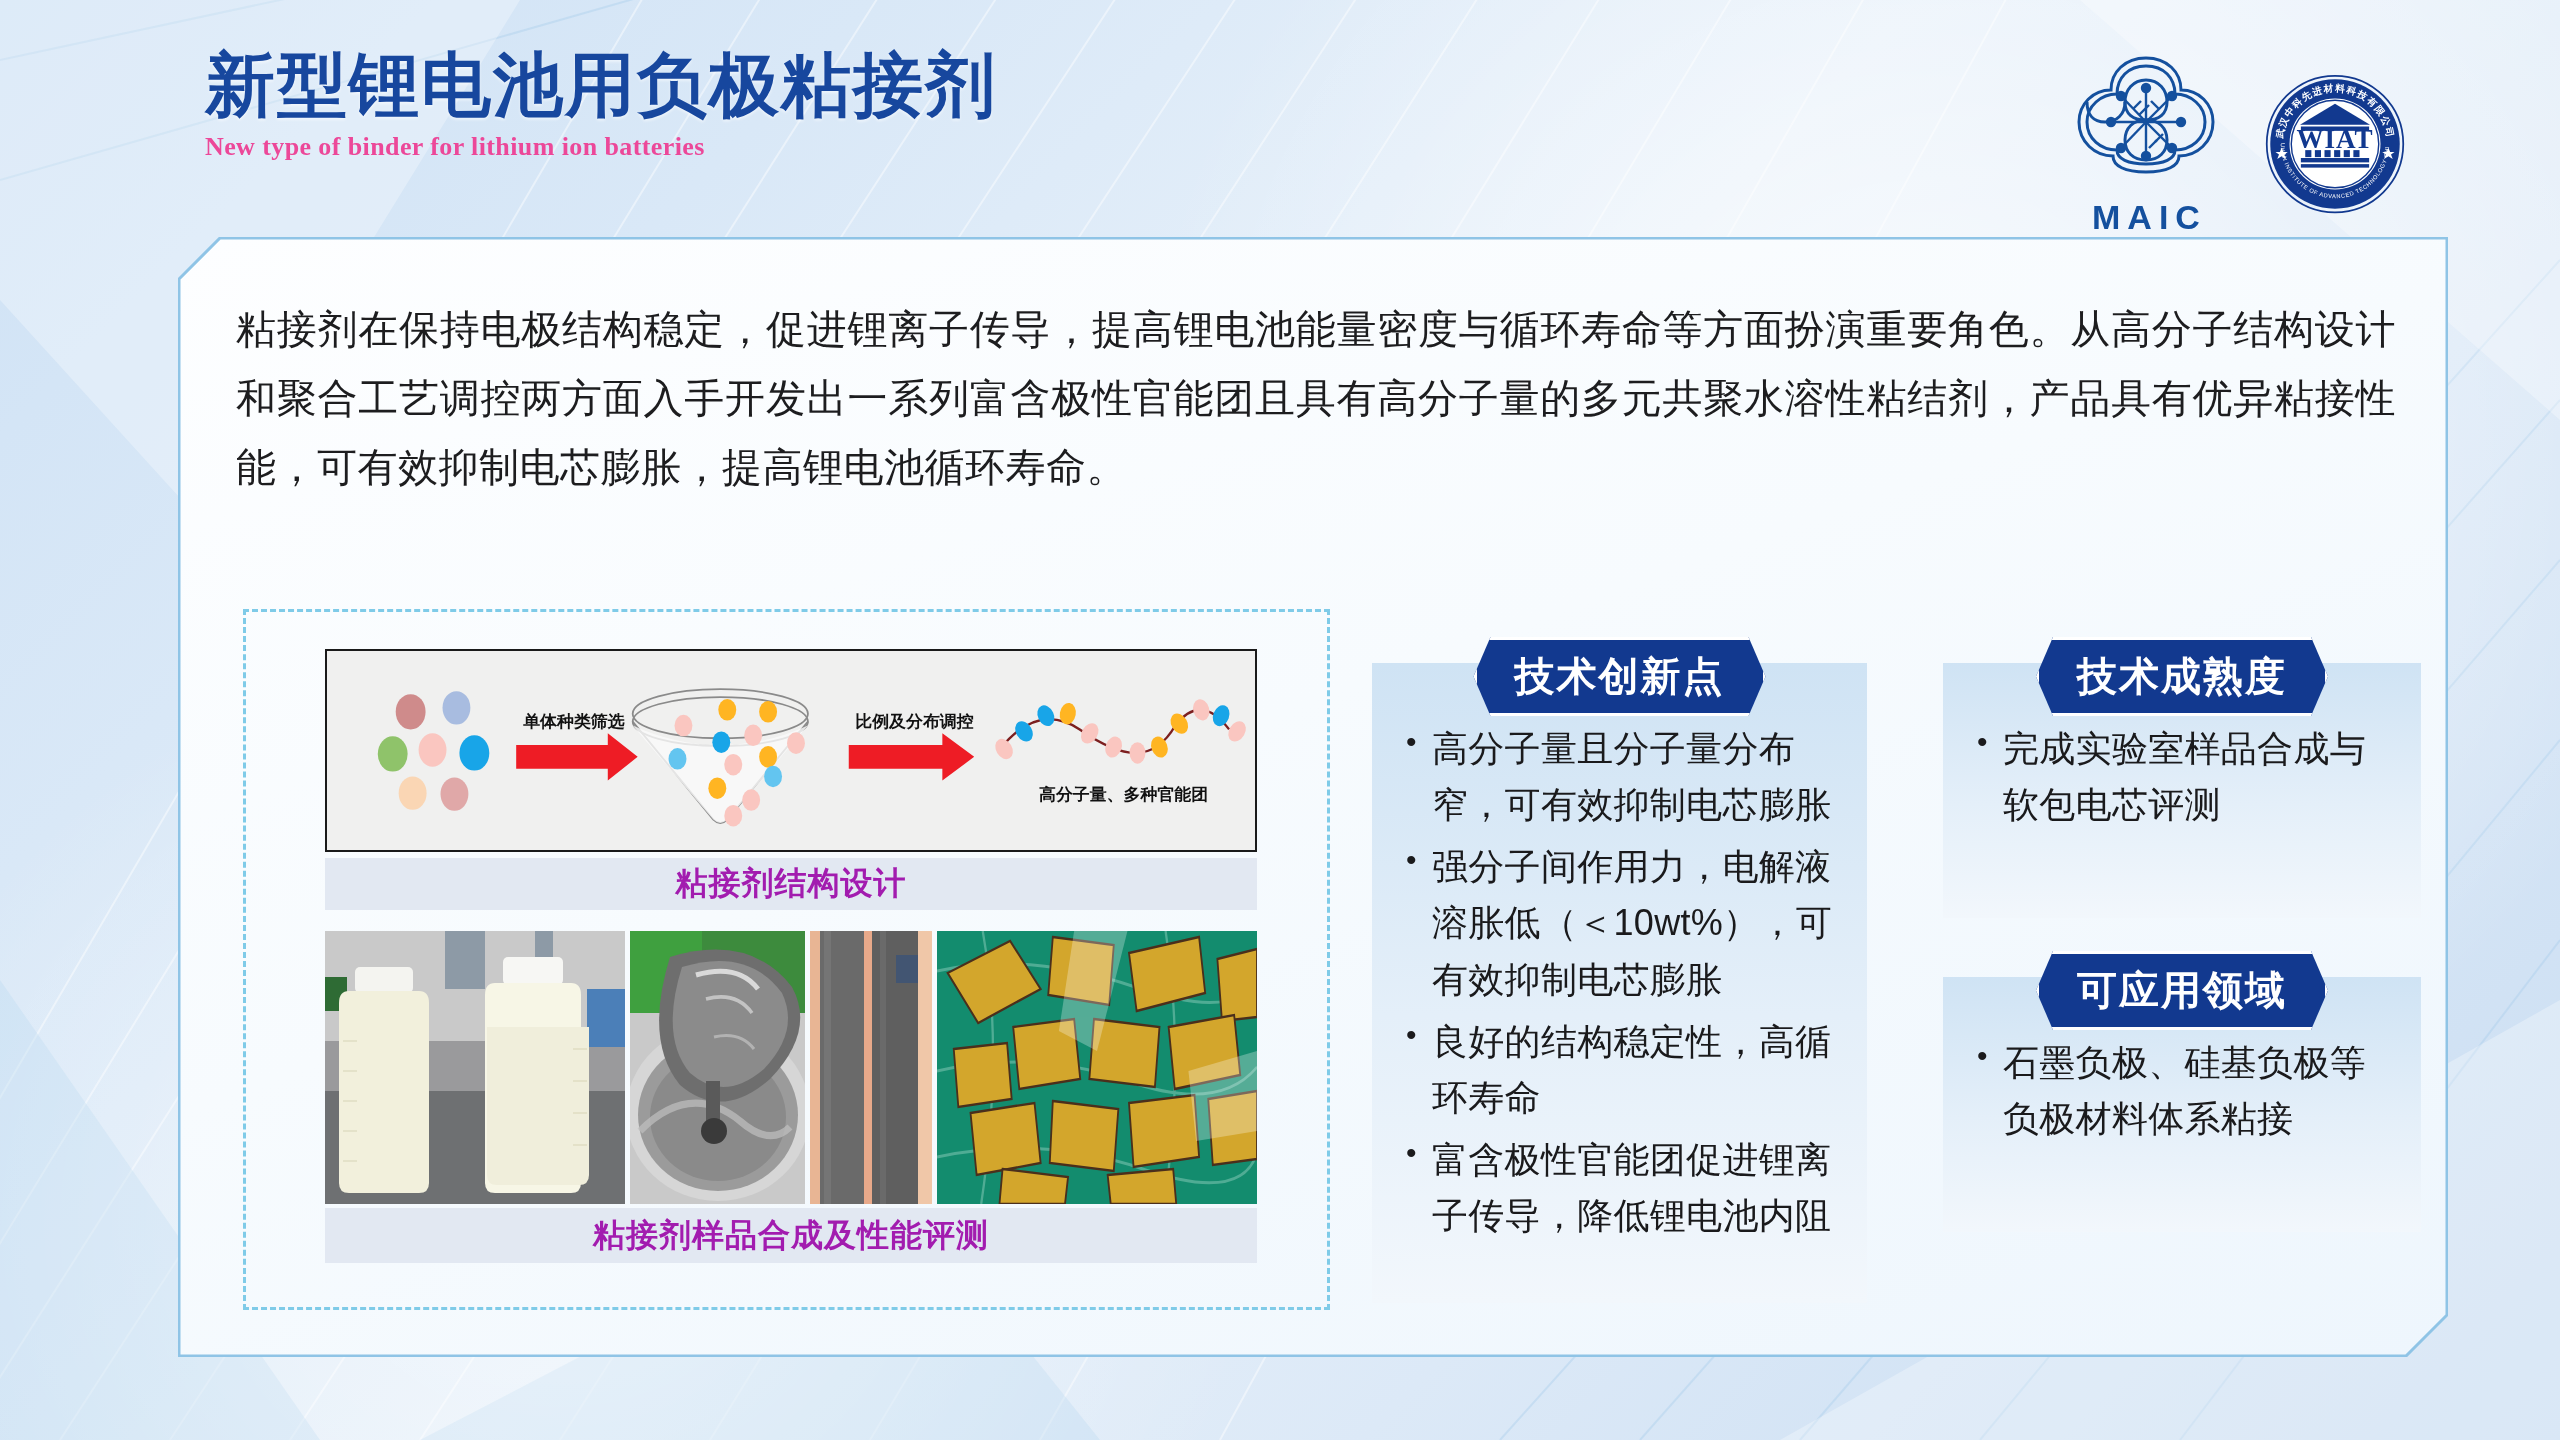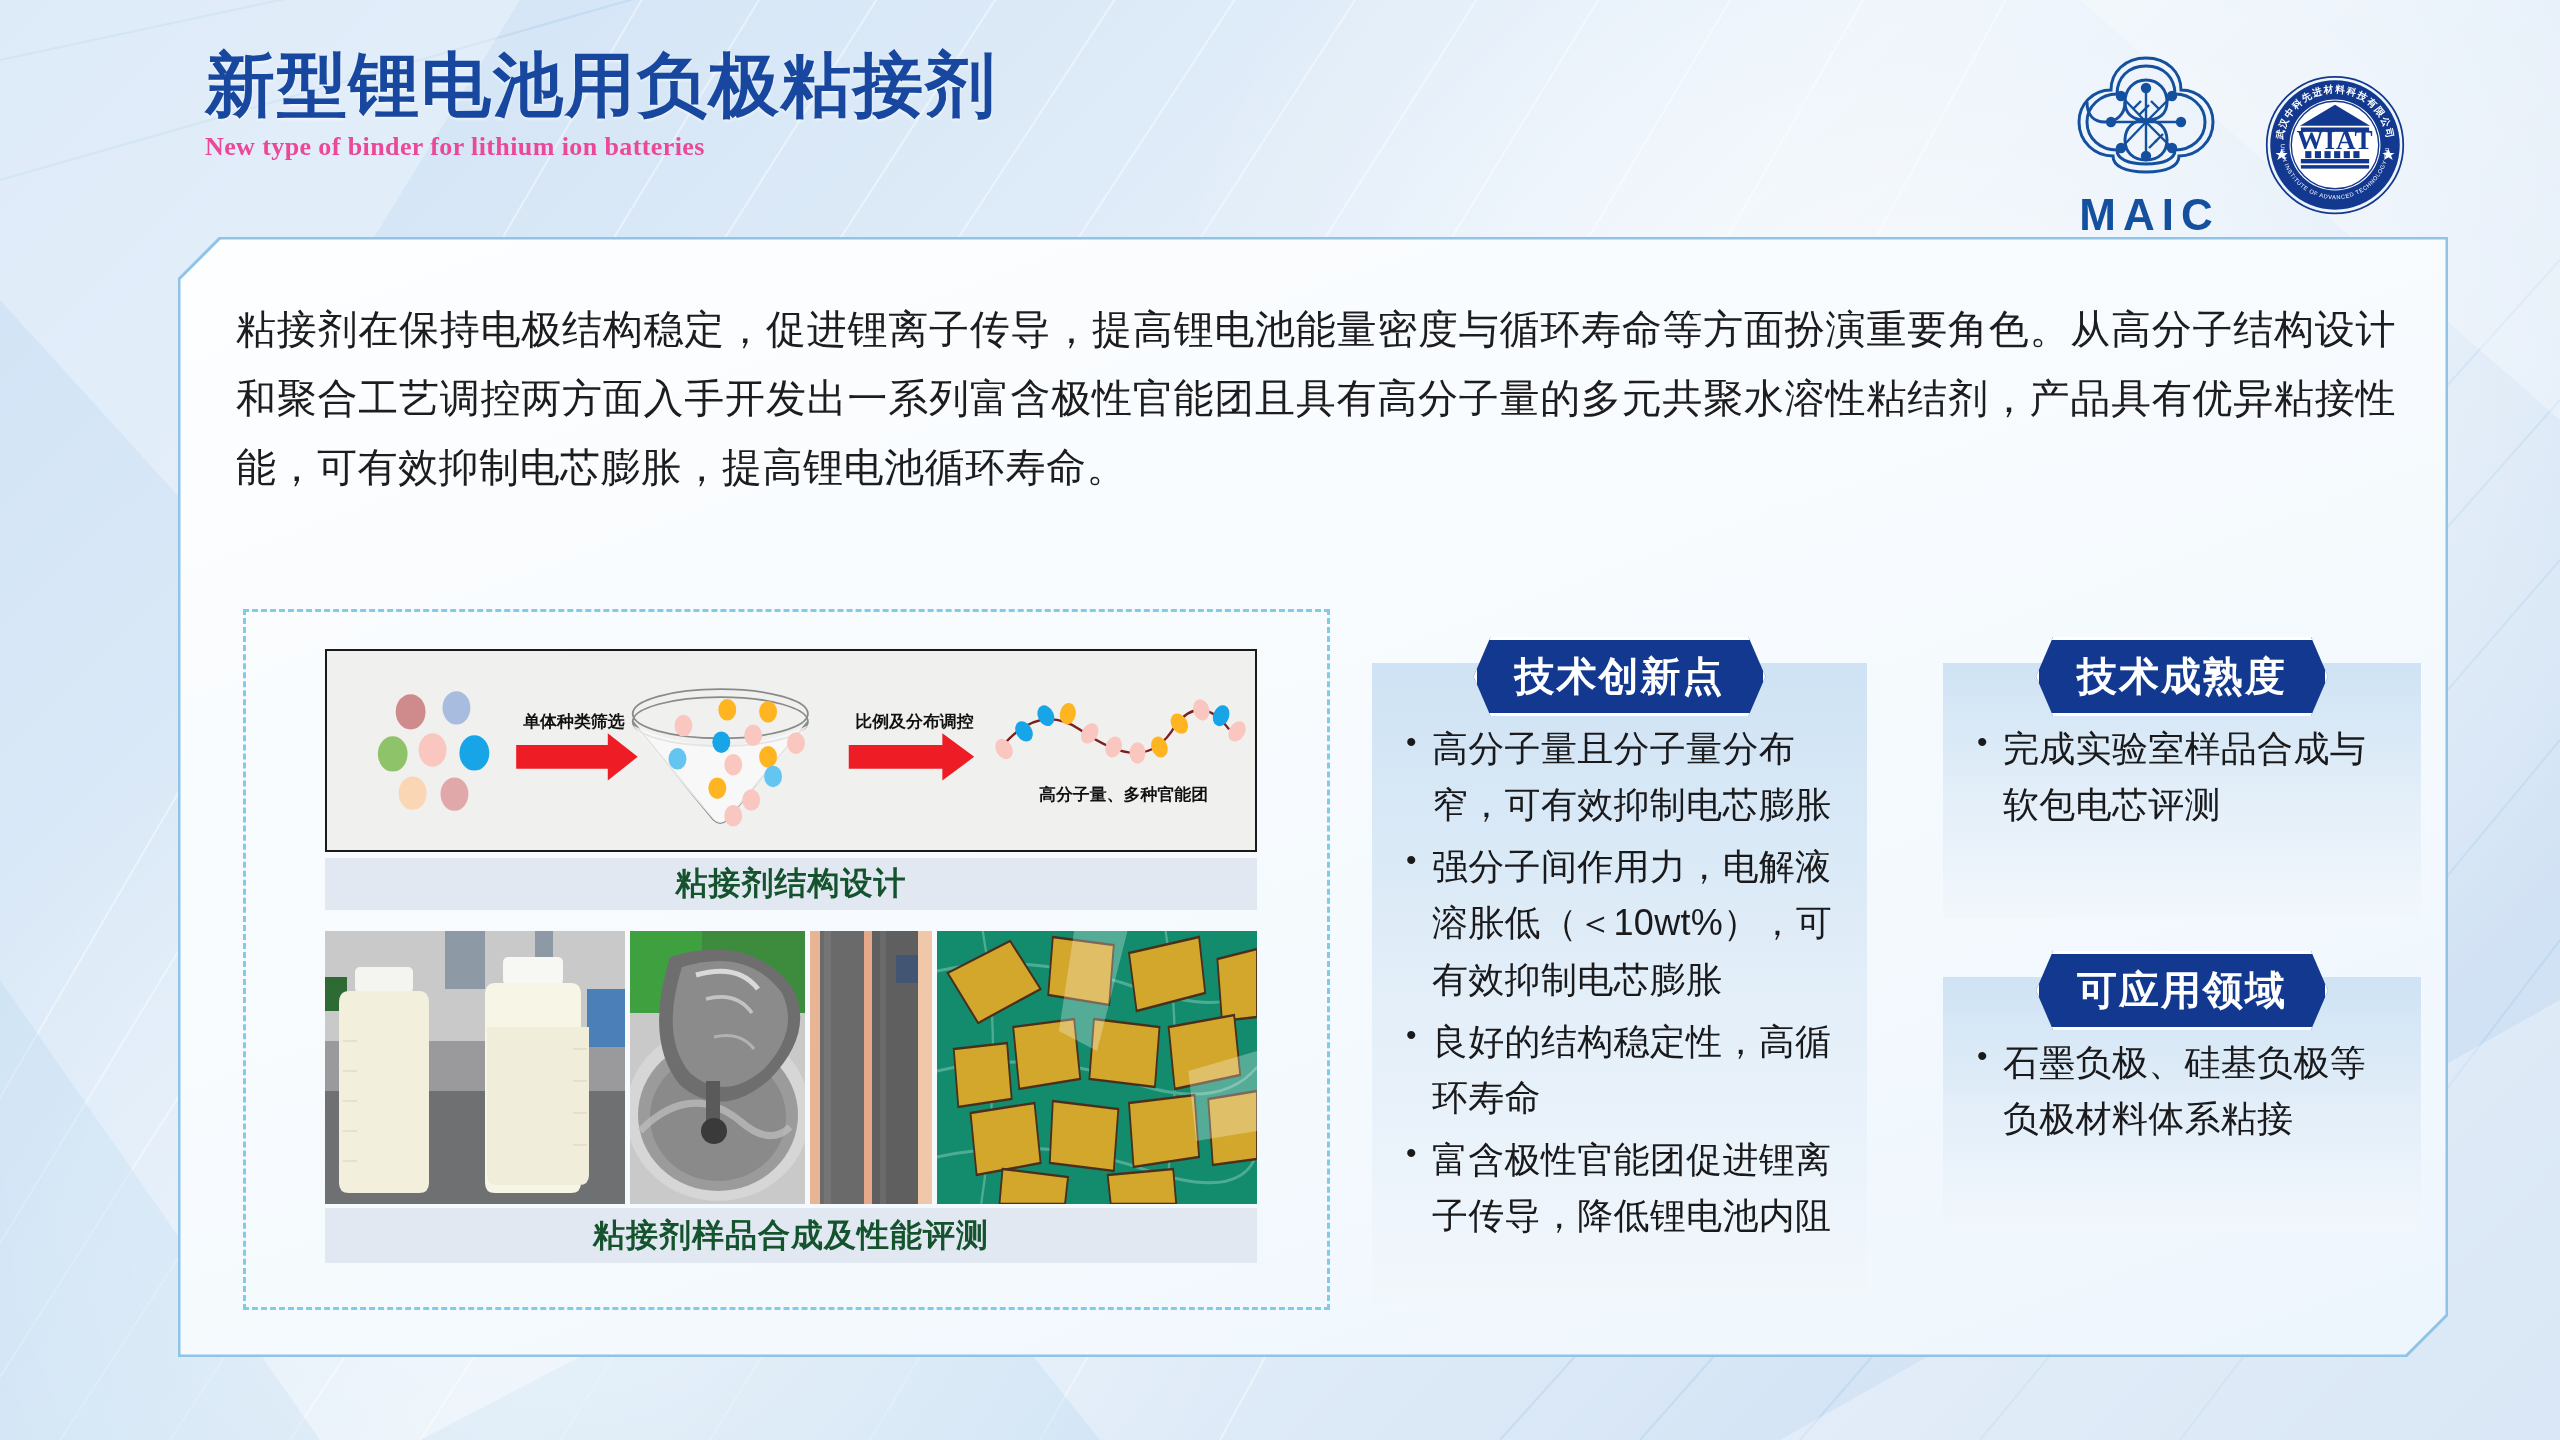--- a/index.html
+++ b/index.html
@@ -35,22 +35,22 @@
     text-shadow: 0 2px 3px rgba(255,255,255,.55);
   }
   .title-en {
     font-family: "Liberation Serif", "DejaVu Serif", serif;
     font-size: 26px; font-weight: bold; color: #ec4899;
     letter-spacing: .4px; margin-top: 8px;
   }
   .logos { position: absolute; right: 155px; top: 50px; display: flex; align-items: center; gap: 44px; }
   .logo-maic { display: flex; flex-direction: column; align-items: center; }
   .logo-maic-text {
-    font-size: 44px; font-weight: bold; color: #14509e;
-    letter-spacing: 7px; margin-top: 12px; text-indent: 7px;
+    font-size: 34px; font-weight: bold; color: #14509e;
+    letter-spacing: 7px; margin-top: 20px; text-indent: 7px;
   }
   .logo-wiat { width: 140px; height: 140px; }
 
   
   .card {
     position: absolute; left: 178px; top: 237px;
     width: 2270px; height: 1120px;
     background: linear-gradient(160deg, #fdfeff 0%, #f7fbfe 45%, #eef6fd 100%);
     border: 2px solid #9fcbe8;
     -webkit-clip-path: polygon(42px 0, 100% 0, 100% calc(100% - 42px), calc(100% - 42px) 100%, 0 100%, 0 42px);
@@ -82,21 +82,21 @@
     width: 932px; height: 203px;
     background: #5eead4; border: 2px solid #1a1a1a;
     overflow: hidden;
   }
   .diagram-box svg { width: 100%; height: 100%; display: block; }
 
   .cap-bar {
     position: absolute;
     background: #e2e8f2;
     display: flex; align-items: center; justify-content: center;
-    color: #14532d; font-weight: bold; letter-spacing: 1px;
+    color: #a21caf; font-weight: bold; letter-spacing: 1px;
   }
   .cap1 { left: 325px; top: 858px; width: 932px; height: 52px; font-size: 32px; }
   .cap2 { left: 325px; top: 1208px; width: 932px; height: 55px; font-size: 32px; }
 
   .photo-strip {
     position: absolute; left: 325px; top: 931px;
     width: 932px; height: 273px;
     display: flex; gap: 5px; overflow: hidden;
   }
   .photo { position: relative; overflow: hidden; }

